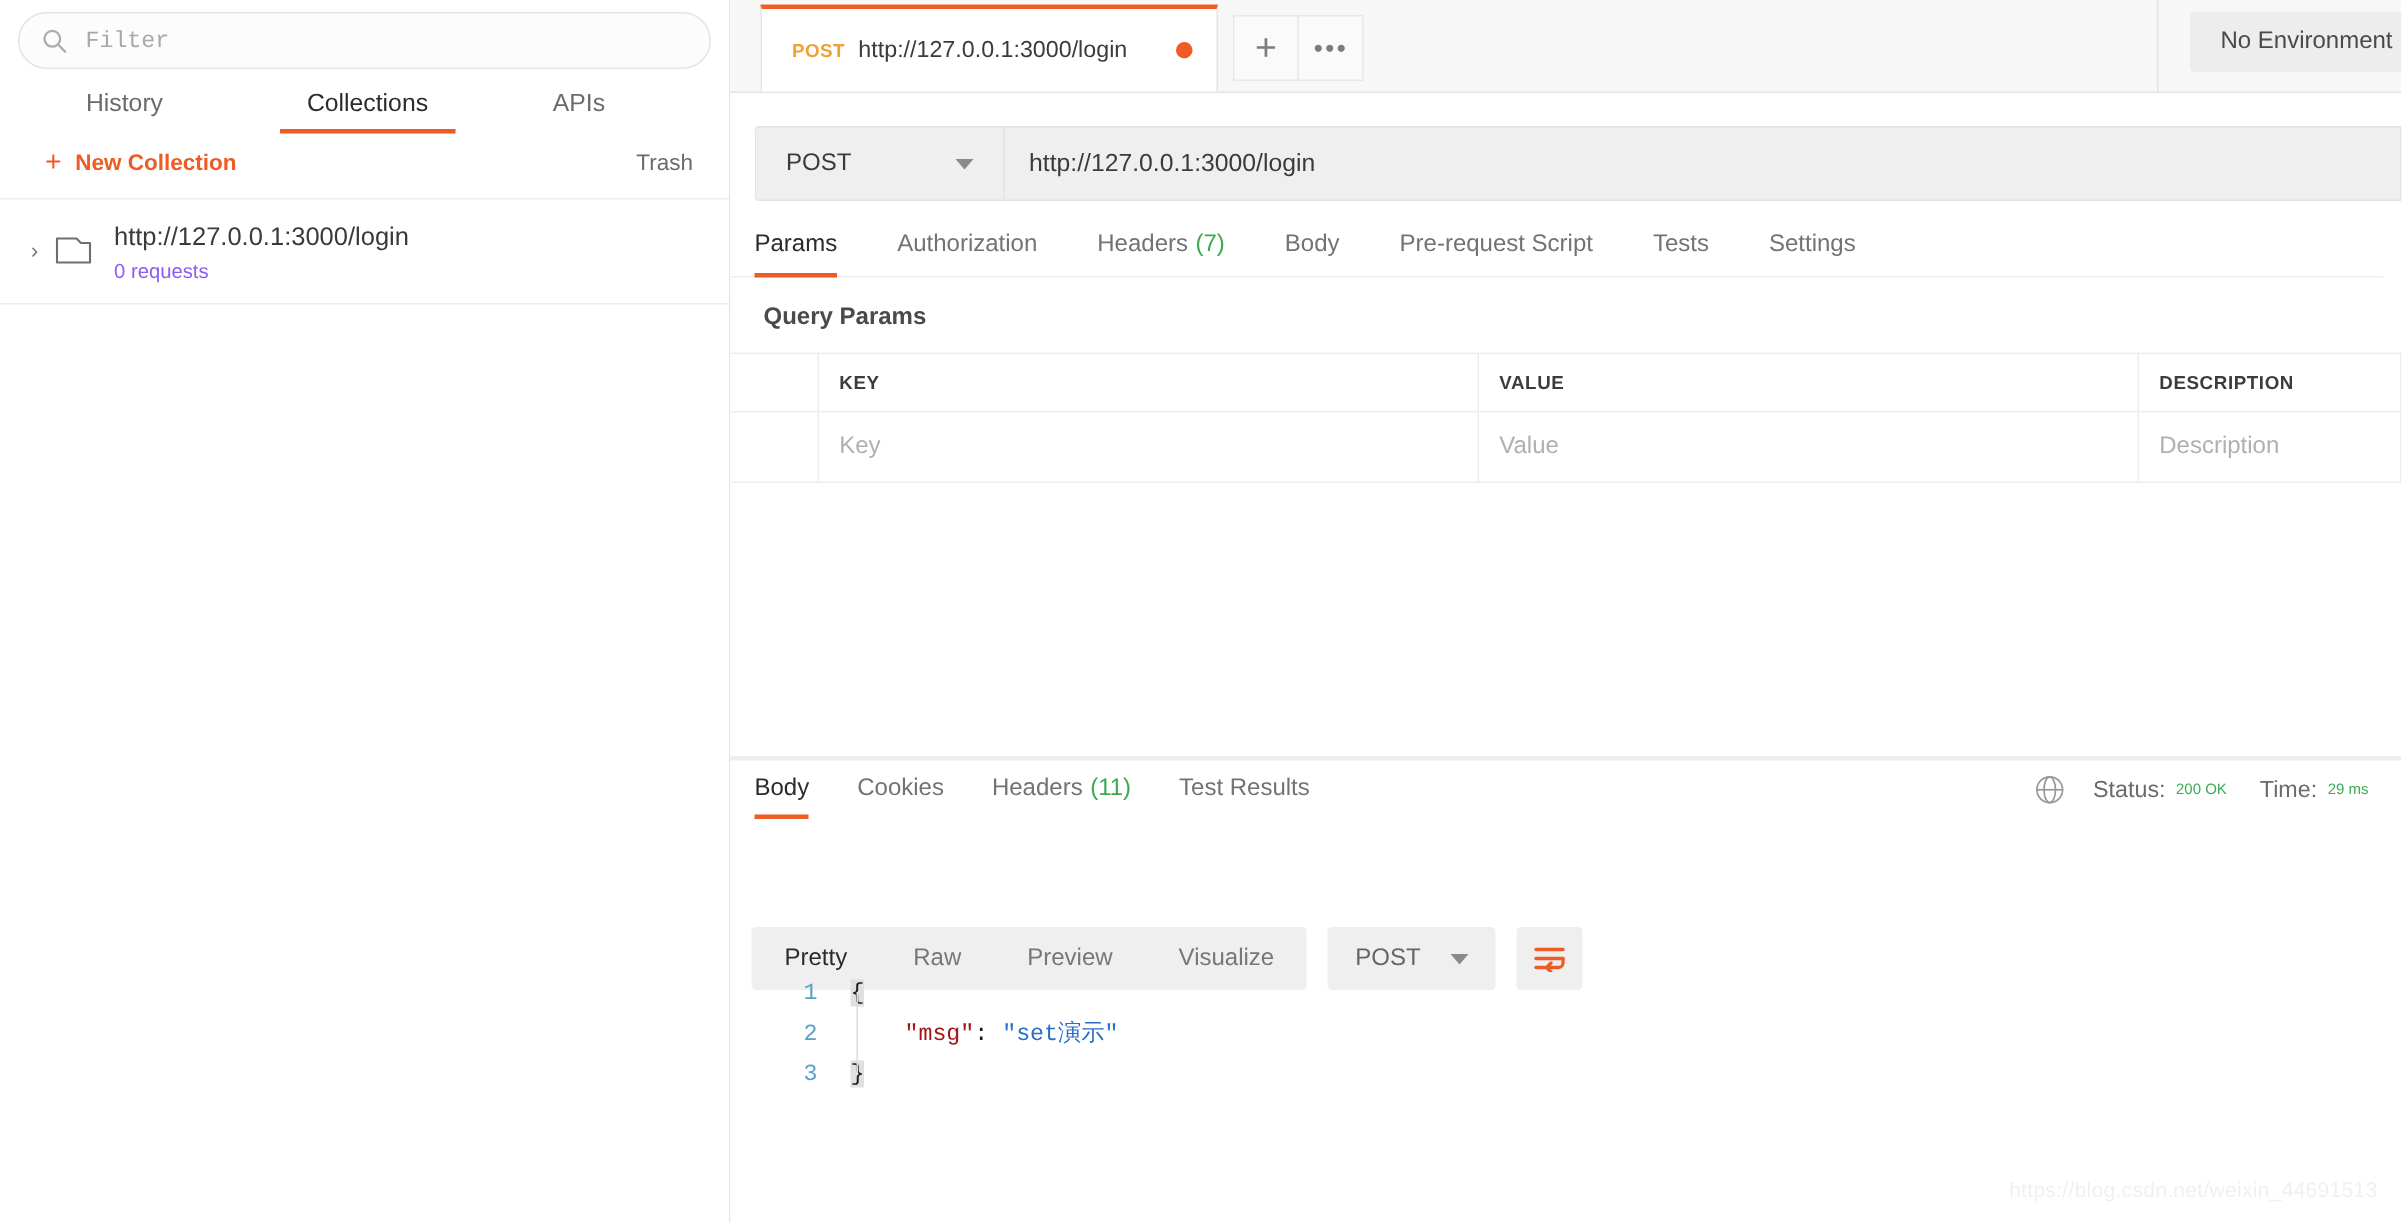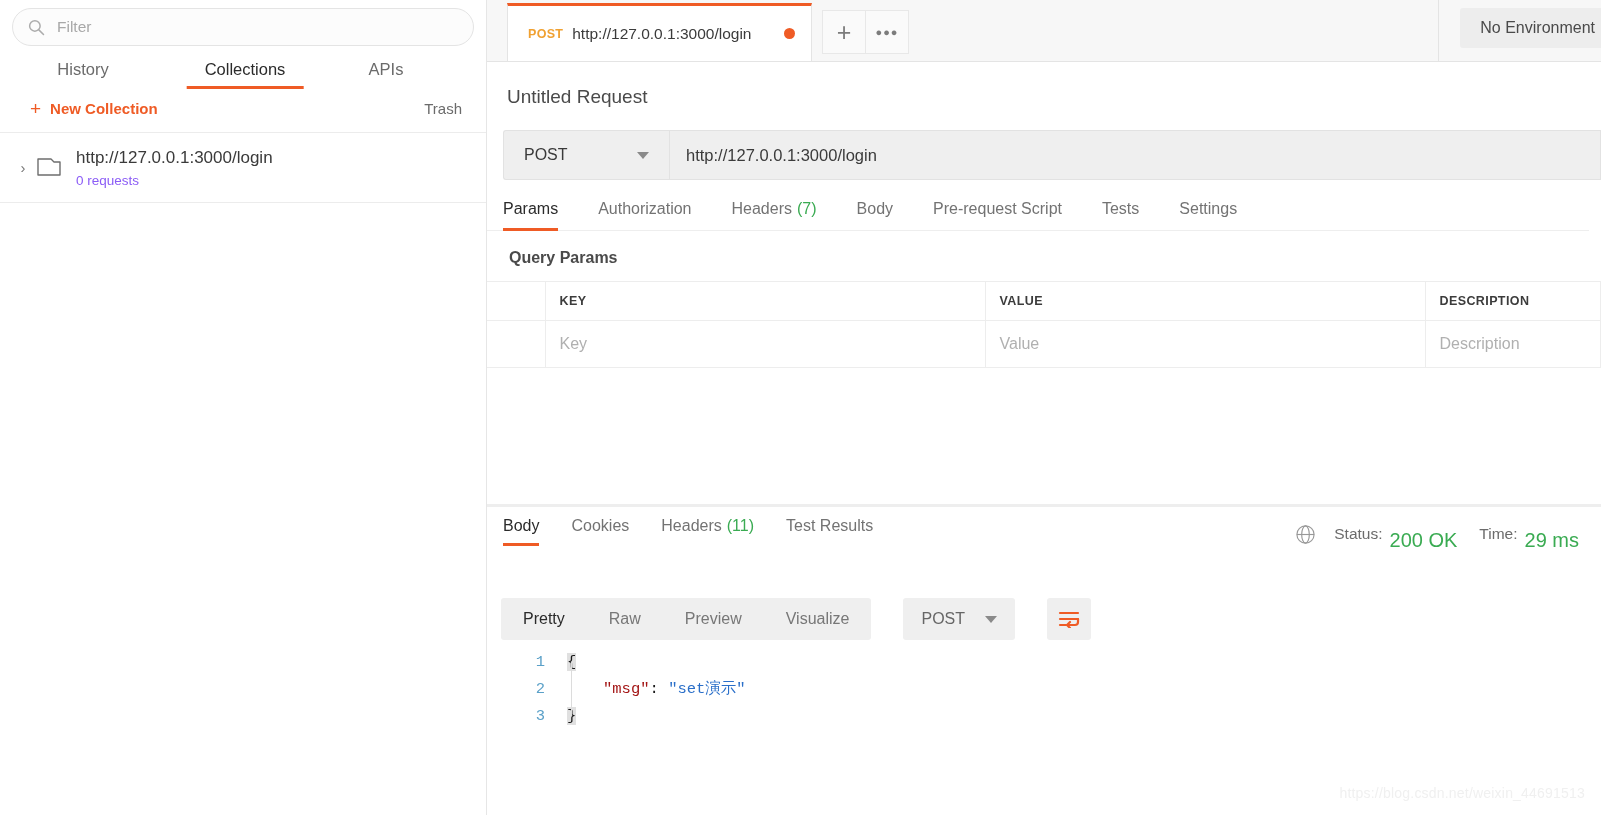--- a/index.html
+++ b/index.html
@@ -21,21 +21,21 @@
     flex: 0 0 487px;
   }
   .filter-wrap { padding: 8px 12px 0 12px; }
   .filter-box {
     height: 38px; border: 1px solid #e4e4e4; border-radius: 19px;
     background: #fcfcfc; display: flex; align-items: center; padding: 0 14px;
   }
   .search-icon { width: 18px; height: 18px; flex: 0 0 18px; margin-right: 12px; opacity: .55; }
   .filter-input {
     border: 0; outline: 0; background: transparent; flex: 1;
-    font-family: Liberation Sans, sans-serif; font-size: 15.5px; color: #a21caf;
+    font-family: Liberation Mono, monospace; font-size: 15.5px; color: #a21caf;
   }
   .filter-input::placeholder { color: #a8a8a8; }
 
   .side-tabs { display: flex; padding: 0 2px; margin-top: 14px; }
   .side-tab {
     flex: 0 0 auto; padding: 0 0 10px 0; text-align: center;
     font-size: 16.5px; color: #6b6b6b; position: relative; cursor: pointer;
   }
   .side-tab.t1 { width: 162px; }
   .side-tab.t2 { width: 162px; }
@@ -126,21 +126,21 @@
   .divider-h { position: absolute; left: 0; right: 0; height: 3px; background: #eeeeee; }
 
   .resptabs { display: flex; align-items: flex-end; padding-left: 16px; }
   .restab { padding: 0 0 11px 0; margin-right: 32px; font-size: 16px; color: #737373; position: relative; cursor: pointer; white-space: nowrap; }
   .restab.active { color: #2b2b2b; }
   .restab.active::after { content: ""; position: absolute; left: 0; right: 0; bottom: 0; height: 3px; background: #ef5b25; }
 
   .meta { position: absolute; right: 0; top: 516px; display: flex; align-items: center; white-space: nowrap; }
   .globe-icon { width: 21px; height: 21px; margin-right: 18px; opacity: .6; }
   .meta-label { font-size: 15.5px; color: #6b6b6b; margin-right: 7px; }
-  .meta-val { font-size: 20px; color: #3aab52; margin-right: 22px; margin-top: 13px; }
+  .meta-val { font-size: 10px; color: #3aab52; margin-right: 22px; }
 
   .bodybar { display: flex; align-items: center; padding-left: 14px; margin-top: 30px; }
   .seg { background: #efefef; border-radius: 3px; display: flex; height: 42px; align-items: center; }
   .seg-item { padding: 0 22px; font-size: 16px; color: #777; cursor: pointer; line-height: 42px; }
   .seg-item.active { color: #2b2b2b; }
   .fmt-sel { background: #efefef; border-radius: 3px; height: 42px; display: flex; align-items: center; padding: 0 18px; margin-left: 14px; cursor: pointer; }
   .fmt-label { font-size: 16px; color: #666; margin-right: 20px; }
   .wrap-btn { background: #efefef; border-radius: 3px; height: 42px; width: 44px; display: flex; align-items: center; justify-content: center; margin-left: 14px; cursor: pointer; }
 
   .code { margin-top: 20px; padding-left: 18px; font-family: "Liberation Mono", monospace; font-size: 15.5px; }
@@ -220,21 +220,20 @@
       </div>
       <div class="tab-btn dots">
         <span>●●●</span>
       </div>
       <div class="env-divider"></div>
       <div class="env-btn">
         <span>No Environment</span>
       </div>
     </div>
 
-    <div class="req-title">Untitled Request</div>
 
     <div class="urlrow">
       <div class="method-sel">
         <span class="method-label">POST</span>
         <span class="caret"></span>
       </div>
       <div class="url-input-wrap">
         <input class="url-input" type="text" value="http://127.0.0.1:3000/login" style="">
       </div>
     </div>
@@ -306,21 +305,21 @@
         <circle cx="11" cy="11" r="9"></circle>
           <ellipse cx="11" cy="11" rx="4" ry="9"></ellipse>
           <line x1="2" y1="11" x2="20" y2="11"></line>
       </svg>
       <span class="meta-label">Status:</span>
       <span class="meta-val">200 OK</span>
       <span class="meta-label">Time:</span>
       <span class="meta-val">29 ms</span>
     </div>
 
-    <div class="bodybar" style="position:absolute; top:568px; left:0;gap:18px;">
+    <div class="bodybar" style="position:absolute; top:588px; left:0;">
       <div class="seg">
         <div class="seg-item active">
           <span>Pretty</span>
         </div>
         <div class="seg-item">
           <span>Raw</span>
         </div>
         <div class="seg-item">
           <span>Preview</span>
         </div>

